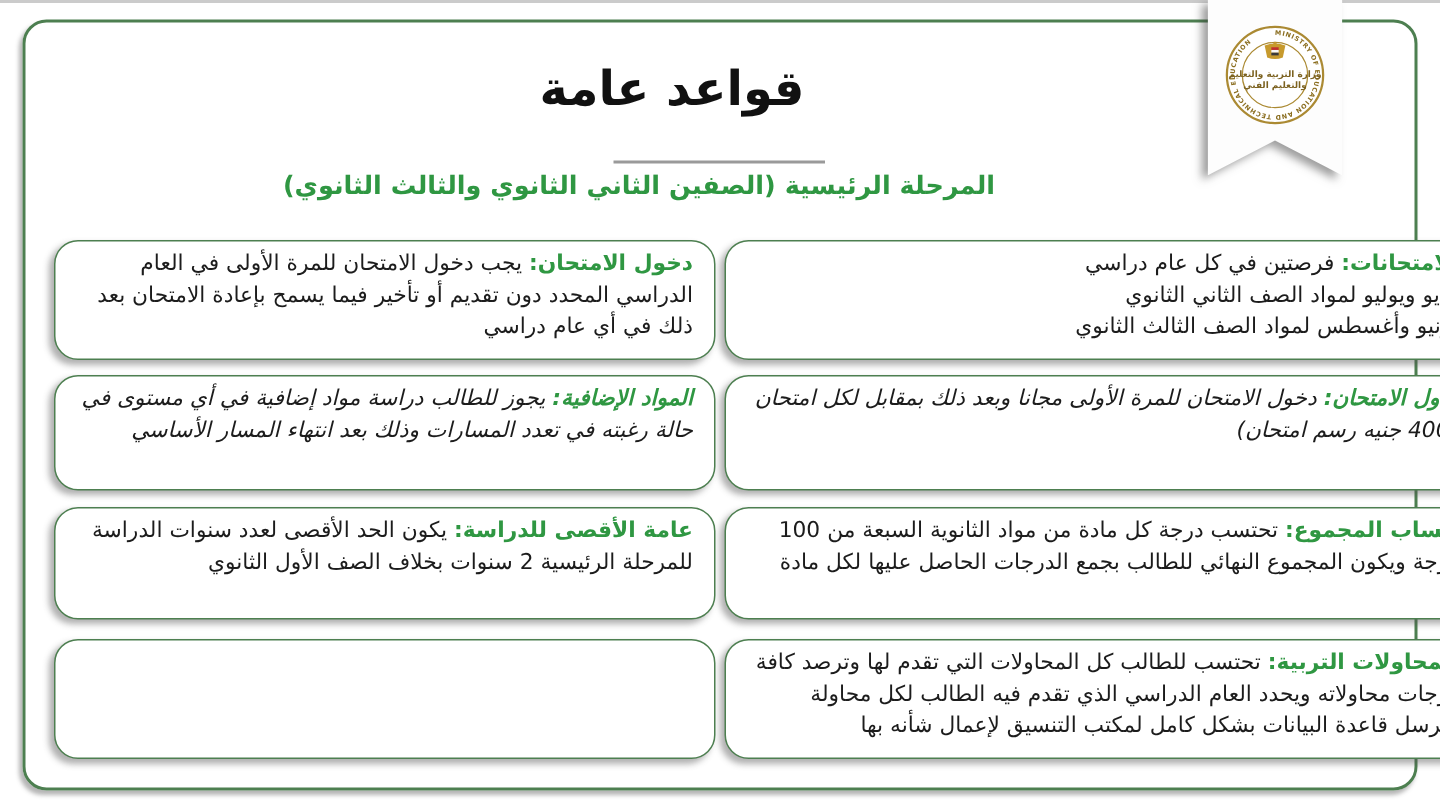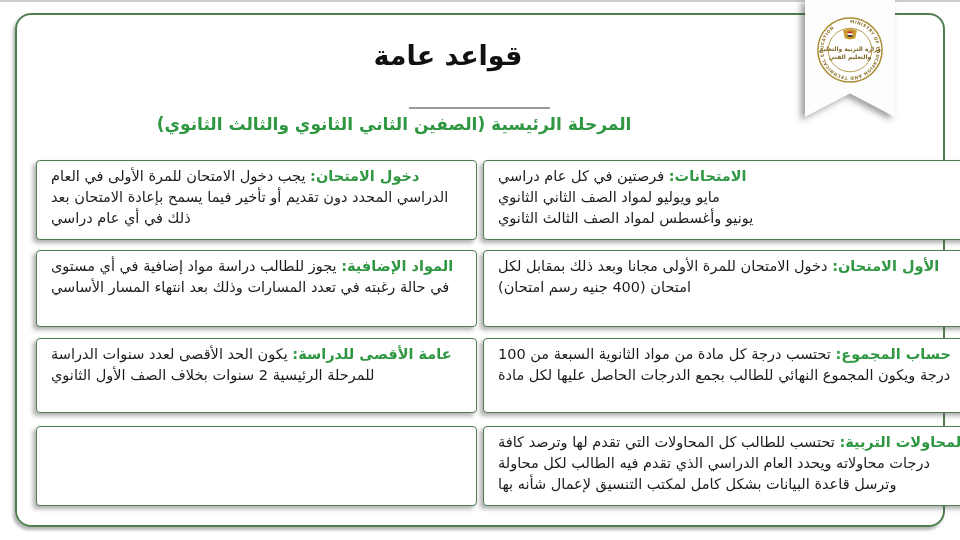--- a/index.html
+++ b/index.html
@@ -12,44 +12,44 @@
     position:absolute;top:0;left:0;width:960px;height:2px;
     background:#b5b5b5;opacity:.7;z-index:1;
   }
   .frame{
     position:absolute;left:15px;top:13px;width:926px;height:510px;
     border:2px solid #4d7f50;border-radius:16px;background:transparent;
     box-shadow:-2px 3px 3px rgba(90,90,90,.45);z-index:0;
   }
   .slide-title{
     position:absolute;top:40px;left:0;width:896px;text-align:center;
-    font-size:27px;font-weight:bold;color:#111;direction:rtl;z-index:2;
+    font-size:32px;font-weight:bold;color:#111;direction:rtl;z-index:2;
   }
   .title-divider{
     position:absolute;top:107px;left:409px;width:141px;height:2px;
     background:#9a9a9a;z-index:2;
   }
   .slide-subtitle{
     position:absolute;top:114px;left:0;width:788px;text-align:center;
-    font-size:17px;font-weight:bold;color:#2f9742;direction:rtl;z-index:2;
+    font-size:17px;font-weight:bold;color:#2f9742;direction:rtl;z-index:2;padding-left:32px;
   }
   .card{
     position:absolute;background:#fff;
-    border:1.6px solid #4d7f50;border-radius:4px;
+    border:1.6px solid #4d7f50;border-radius:16px;
     box-shadow:-3px 3px 4px rgba(80,80,80,.45);
     padding:5px 14px 0 14px;box-sizing:border-box;
-    direction:rtl;text-align:left;z-index:2;
+    direction:rtl;text-align:right;z-index:2;
   }
   .card p{margin:0;font-size:14.5px;line-height:1.45;color:#1c1c1c;}
   .card-label{color:#2f9742;font-weight:bold;}
   .card-body{white-space:pre-line;}
   .col-left{left:36px;width:441px;}
   .col-right{left:483px;width:504px;}
   .row1{top:160px;height:80px;}
-  .row2{top:250px;height:77px;}
+  .row2{top:250px;height:77px;font-style:italic;}
   .row3{top:338px;height:75px;}
   .row4{top:426px;height:80px;}
   .ribbon{
     position:absolute;left:805px;top:0;width:90px;height:117px;
     filter:drop-shadow(-4px 3px 3px rgba(60,60,60,.5));
     z-index:5;
   }
   .ribbon-shape{
     width:100%;height:100%;background:#fdfdfd;
     clip-path:polygon(0 0,100% 0,100% 100%,50% 80%,0 100%);

